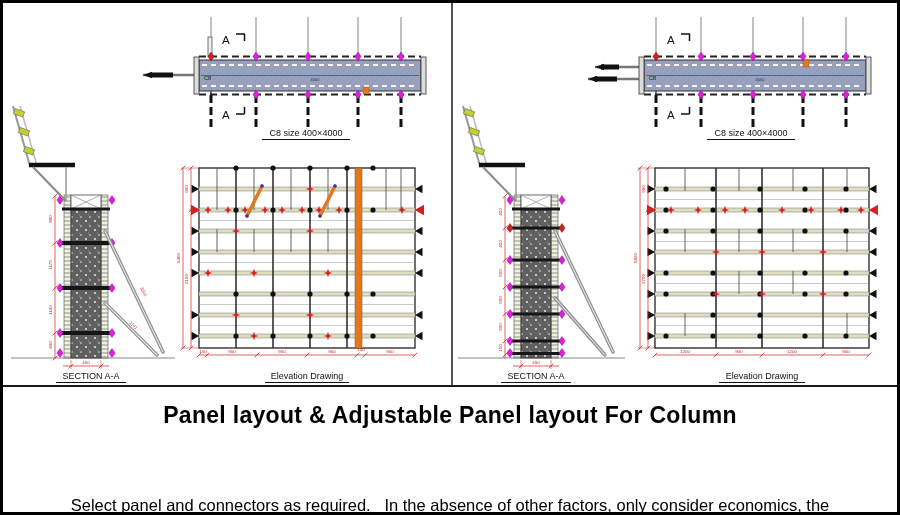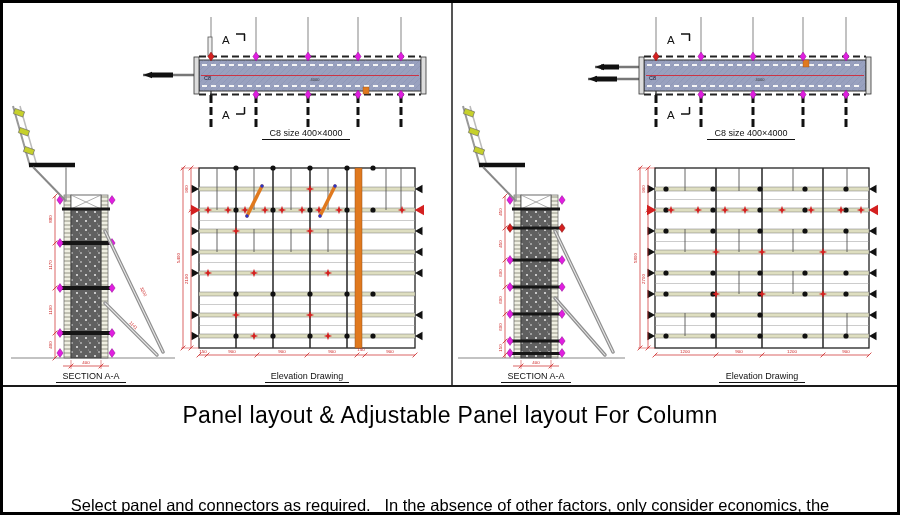--- a/index.html
+++ b/index.html
@@ -2,21 +2,21 @@
 <html><head>
 <meta charset="utf-8">
 <style>
   html,body{margin:0;padding:0;background:#e8e8e8;}
   .frame{position:relative;width:900px;height:515px;box-sizing:border-box;
          border:3px solid #000;background:#fff;overflow:hidden;
          font-family:"Liberation Sans",sans-serif;}
   .draw-area{position:absolute;top:0;left:0;}
   .footer{position:absolute;top:382px;left:0;width:894px;height:127px;
           border-top:2px solid #1a1a1a;background:#fff;text-align:center;}
-  .footer-title{margin-top:15px;font-size:23px;color:#000;letter-spacing:.3px;}
+  .footer-title{margin-top:15px;font-size:23px;color:#000;letter-spacing:.3px;font-weight:bold;}
   .footer-body{margin-top:11px;font-size:16.5px;line-height:26px;color:#000;white-space:pre-wrap;}
   
   .mg{fill:#e01ee0;stroke:#8d0d8d;stroke-width:.5;}
   .rdm{fill:#d42020;stroke:#7c0e0e;stroke-width:.5;}
   .rd{fill:#d42020;}
   .bk{fill:#111;}
   .tk{stroke:#cc2222;stroke-width:.8;}
   .rl{stroke:#cc2222;stroke-width:.7;fill:none;}
   .rle{stroke:#cc2222;stroke-width:.5;}
   .dl{fill:#cc2222;font-size:4.4px;}

